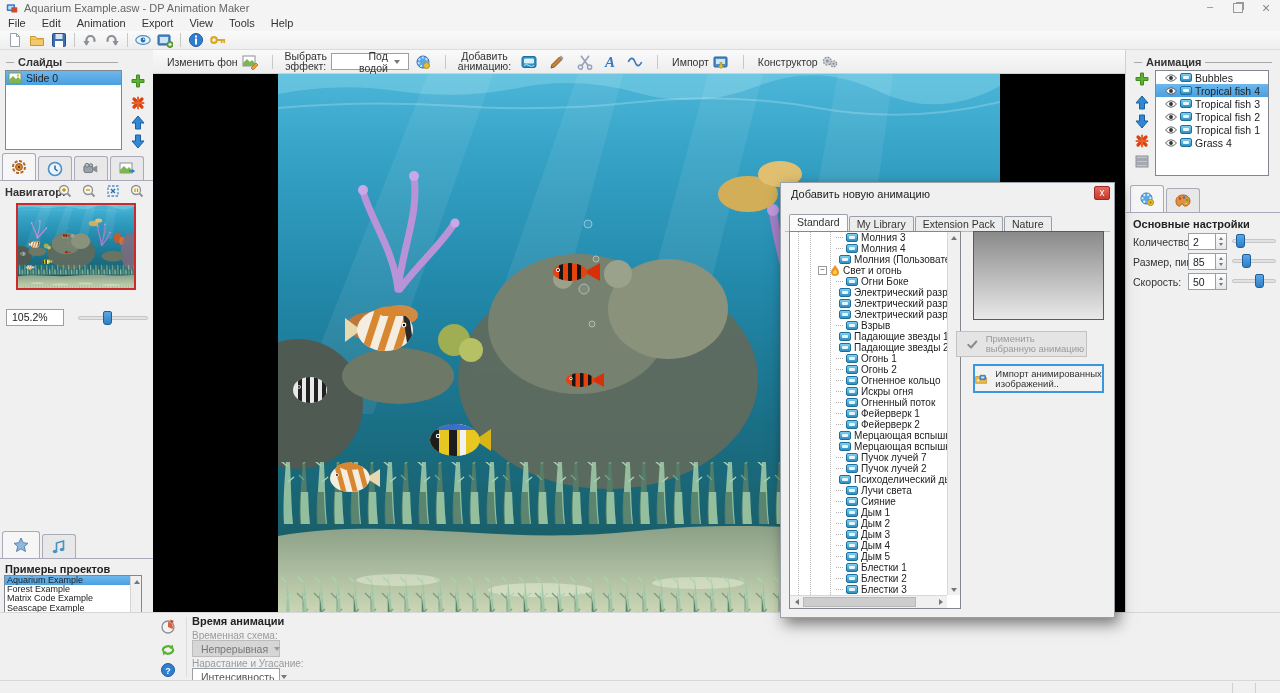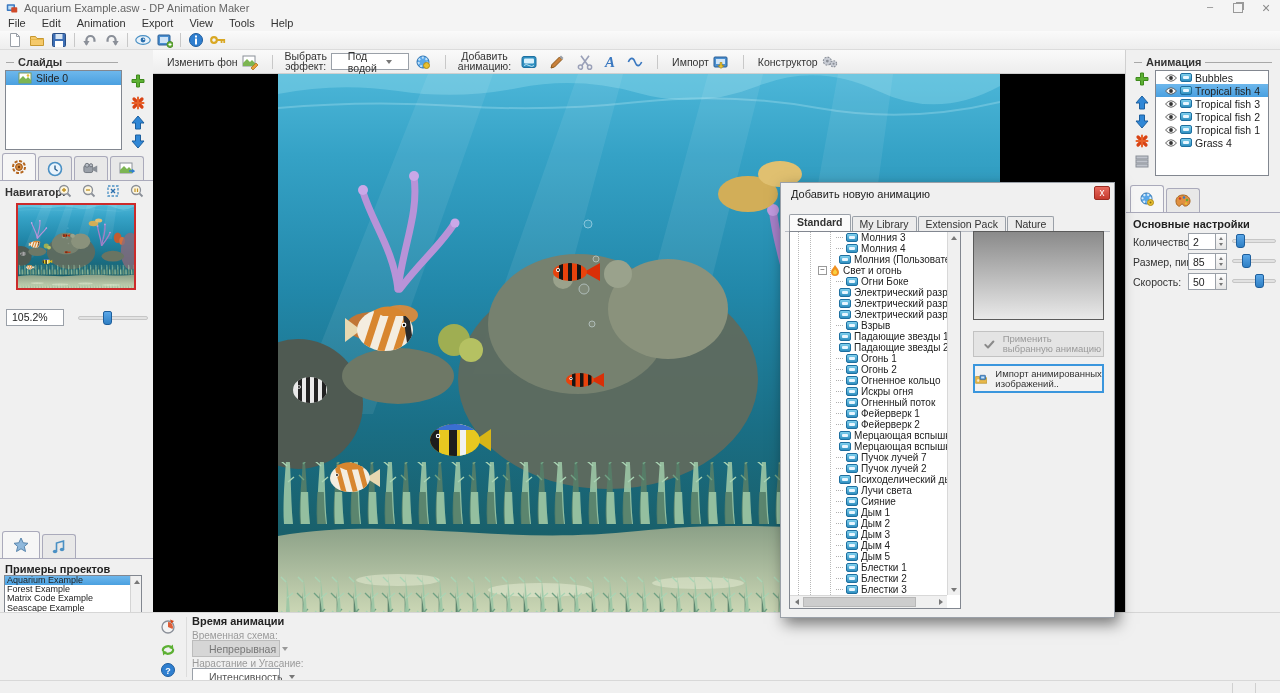--- a/index.html
+++ b/index.html
@@ -39,21 +39,21 @@
   .grp-header::before { content:""; width:8px; border-top:1px solid #a8a8a8; }
   .grp-header::after  { content:""; flex:1; border-top:1px solid #a8a8a8; }
 
   
   .listbox { background:#fff; border:1px solid #828790; overflow:hidden; }
   .row-sel { background:linear-gradient(#6db7ec,#4aa0e0) !important; }
 
   
   .slides-header { position:absolute; left:2px; top:6px; width:120px; }
   .slides-list { position:absolute; left:5px; top:20px; width:117px; height:80px; }
-  .slide-row { height:14px; display:flex; align-items:center; gap:4px; padding-left:12px; font-size:10.5px; }
+  .slide-row { height:14px; display:flex; align-items:center; gap:4px; padding-left:2px; font-size:10.5px; }
   .sidecol-btn { position:absolute; width:20px; height:18px; display:flex; align-items:center; justify-content:center; }
   .lp-tabs { position:absolute; left:2px; top:103px; height:27px; display:flex; align-items:flex-end; }
   .ptab { width:34px; height:24px; border:1px solid #aab; border-bottom:none; border-radius:3px 3px 0 0; background:#e8e8e8; display:flex; align-items:center; justify-content:center; margin-right:2px; }
   .ptab.active { background:#f6f6f6; height:27px; }
   .lp-tabline { position:absolute; left:0; top:130px; width:153px; height:1px; background:#aab; }
   .nav-label { position:absolute; left:5px; top:136px; font-weight:bold; color:#333; }
   .nav-btn { position:absolute; top:132px; width:18px; height:18px; display:flex; align-items:center; justify-content:center; }
   .thumb { position:absolute; left:16px; top:153px; width:120px; height:87px; border:2px solid #cc2b2b; background:#000; }
   .zoom-box { position:absolute; left:6px; top:259px; width:58px; height:17px; background:#fff; border:1px solid #9aa0a8; font-size:10.5px; line-height:15px; padding-left:5px; color:#222; }
   .zoom-slider { position:absolute; left:78px; top:262px; width:70px; height:12px; }
@@ -73,21 +73,21 @@
   .tri-dn { width:0; height:0; border-left:3px solid transparent; border-right:3px solid transparent; border-top:4px solid #777; }
   .tri-lf { width:0; height:0; border-top:3px solid transparent; border-bottom:3px solid transparent; border-right:4px solid #777; }
   .tri-rt { width:0; height:0; border-top:3px solid transparent; border-bottom:3px solid transparent; border-left:4px solid #777; }
   .open-btn { position:absolute; left:88px; top:576px; width:54px; height:19px; background:linear-gradient(#fdfdfd,#e9e9e9); border:1px solid #8a98a8; border-radius:3px; font-size:10.5px; color:#222; display:flex; align-items:center; justify-content:center; }
   .gallery-link { position:absolute; left:4px; top:601px; width:148px; font-size:9px; color:#2a5bd7; text-decoration:underline; white-space:nowrap; overflow:hidden; }
 
   
   .toolbar2 { position:absolute; left:0; top:0; width:972px; height:24px; background:linear-gradient(#fafafa,#ededed); border-bottom:1px solid #d0d0d0; display:flex; align-items:center; font-size:10.5px; color:#333; }
   .t2-label { white-space:pre-line; line-height:9.5px; text-align:center; padding:0 4px; }
   .t2-btn { display:flex; align-items:center; gap:4px; padding:0 6px; height:22px; border-radius:2px; }
-  .combo { background:#fff; border:1px solid #9aa0a8; height:17px; display:flex; align-items:center; padding:0 16px; position:relative; }
+  .combo { background:#fff; border:1px solid #9aa0a8; height:17px; display:flex; align-items:center; padding:0 8px; position:relative;text-align:right; }
   .combo .cval { flex:1; font-size:10.5px; color:#333; }
   .combo .carr { margin-left:6px; }
   .canvas { position:absolute; left:0; top:24px; width:972px; height:538px; background:#000; }
   .scene-wrap { position:absolute; left:125px; top:0; width:722px; height:538px; }
 
   
   .anim-header { position:absolute; left:4px; top:6px; width:146px; }
   .anim-list { position:absolute; left:29px; top:20px; width:114px; height:106px; }
   .anim-row { height:13px; display:flex; align-items:center; gap:3px; padding-left:9px; font-size:10.5px; white-space:nowrap; }
   .rp-tabs { position:absolute; left:4px; top:134px; height:28px; display:flex; align-items:flex-end; }
@@ -104,39 +104,39 @@
   .spin-btns .tri-dn { border-left-width:2.5px; border-right-width:2.5px; border-top-width:3px; }
   .set-slider { position:absolute; left:106px; top:3px; width:44px; height:12px; }
 
   
   .dialog { position:absolute; left:780px; top:182px; width:335px; height:436px; background:#f0f0f0; border:1px solid #9aa0a8; box-shadow:4px 6px 14px rgba(0,0,0,.5); z-index:10; }
   .dlg-title { position:absolute; left:10px; top:5px; font-size:11px; color:#222; }
   .dlg-close { position:absolute; right:4px; top:3px; width:16px; height:14px; background:linear-gradient(#e86a5e,#c63b2e); border:1px solid #9c2c22; border-radius:2px; color:#fff; font-size:10px; line-height:12px; text-align:center; }
   .dlg-close::after { content:"x"; }
   .dlg-tabs { position:absolute; left:8px; top:31px; height:17px; display:flex; align-items:flex-end; }
   .dtab { height:15px; padding:0 7px; line-height:15px; font-size:10.5px; color:#333; background:#ececec; border:1px solid #9aa0a8; border-bottom:none; border-radius:2px 2px 0 0; margin-right:1px; }
-  .dtab.active { background:#fbfbfb; height:17px; position:relative; z-index:2;font-weight:bold; }
+  .dtab.active { background:#fbfbfb; height:17px; position:relative; z-index:2; }
   .dlg-body-line { position:absolute; left:4px; top:48px; right:4px; height:1px; background:#b8bcc4; }
   .tree-box { position:absolute; left:8px; top:48px; width:172px; height:378px; background:#fff; border:1px solid #828790; }
   .tree { position:absolute; left:0; top:0; right:13px; bottom:13px; overflow:hidden; }
   .tree-guide { position:absolute; top:0; bottom:0; width:1px; border-left:1px dotted #b8b8b8; }
   .tree-row { position:relative; height:11px; display:flex; align-items:center; gap:3px; padding-left:46px; font-size:10px; color:#222; white-space:nowrap; }
   .tree-row.grp { padding-left:28px; font-size:10px; }
   .tree-row .stub { width:7px; border-top:1px dotted #b0b0b0; }
   .expander { width:9px; height:9px; border:1px solid #9a9a9a; background:#fff; font-size:8px; line-height:7px; text-align:center; color:#444; flex:none; }
   .expander::after { content:"−"; position:relative; top:-1px; }
   .mov { width:12px; height:9px; background:linear-gradient(#7fd0ee,#2f8fc0); border:1px solid #1d6fa0; border-radius:2px; flex:none; position:relative; }
   .mov::after { content:""; position:absolute; left:2px; top:2px; width:6px; height:3px; background:#e8f6ff; border-radius:1px; }
   .tree-vscroll { position:absolute; right:0; top:0; width:13px; bottom:13px; background:#f0f0f0; border-left:1px solid #d8d8d8; }
   .tree-hscroll { position:absolute; left:0; bottom:0; right:13px; height:13px; background:#f0f0f0; border-top:1px solid #d8d8d8; }
   .hs-left { position:absolute; left:0; top:0; width:13px; height:12px; display:flex; align-items:center; justify-content:center; }
   .hs-right{ position:absolute; right:0; top:0; width:13px; height:12px; display:flex; align-items:center; justify-content:center; }
   .hs-thumb{ position:absolute; left:13px; top:1px; width:113px; height:10px; background:#cdcdcd; border:1px solid #b8b8b8; }
   .preview { position:absolute; left:192px; top:48px; width:131px; height:89px; background:linear-gradient(#8a8a8a,#e9e9e9); border:1px solid #5a5a5a; }
-  .apply-btn { position:absolute; left:192px; top:148px; width:131px; height:26px; background:#e4e4e4; border:1px solid #c2c2c2; display:flex; align-items:center; gap:8px; padding-left:10px; color:#9a9a9a; font-size:9.5px; line-height:10px; }
+  .apply-btn { position:absolute; left:175px; top:148px; width:131px; height:26px; background:#e4e4e4; border:1px solid #c2c2c2; display:flex; align-items:center; gap:8px; padding-left:10px; color:#9a9a9a; font-size:9.5px; line-height:10px; }
   .import-btn { position:absolute; left:192px; top:181px; width:131px; height:29px; background:#f2f2f2; border:2px solid #3a96dd; display:flex; align-items:center; gap:8px; padding-left:0; color:#333; font-size:9.5px; line-height:10px; }
 
   
   .bs-icons { position:absolute; left:158px; top:2px; width:26px; height:64px; }
   .bs-sep { position:absolute; left:186px; top:4px; width:1px; height:60px; background:#dcdcdc; }
   .timing-title { position:absolute; left:192px; top:2px; font-weight:bold; color:#222; }
   .timing-label { position:absolute; left:192px; color:#9a9a9a; font-size:10px; }
   .timing-combo { position:absolute; left:192px; width:88px; height:16px; }
   .combo.disabled { background:#d6d6d6; border-color:#bcbcbc; color:#777; }
   .combo.disabled .cval { color:#777; }

